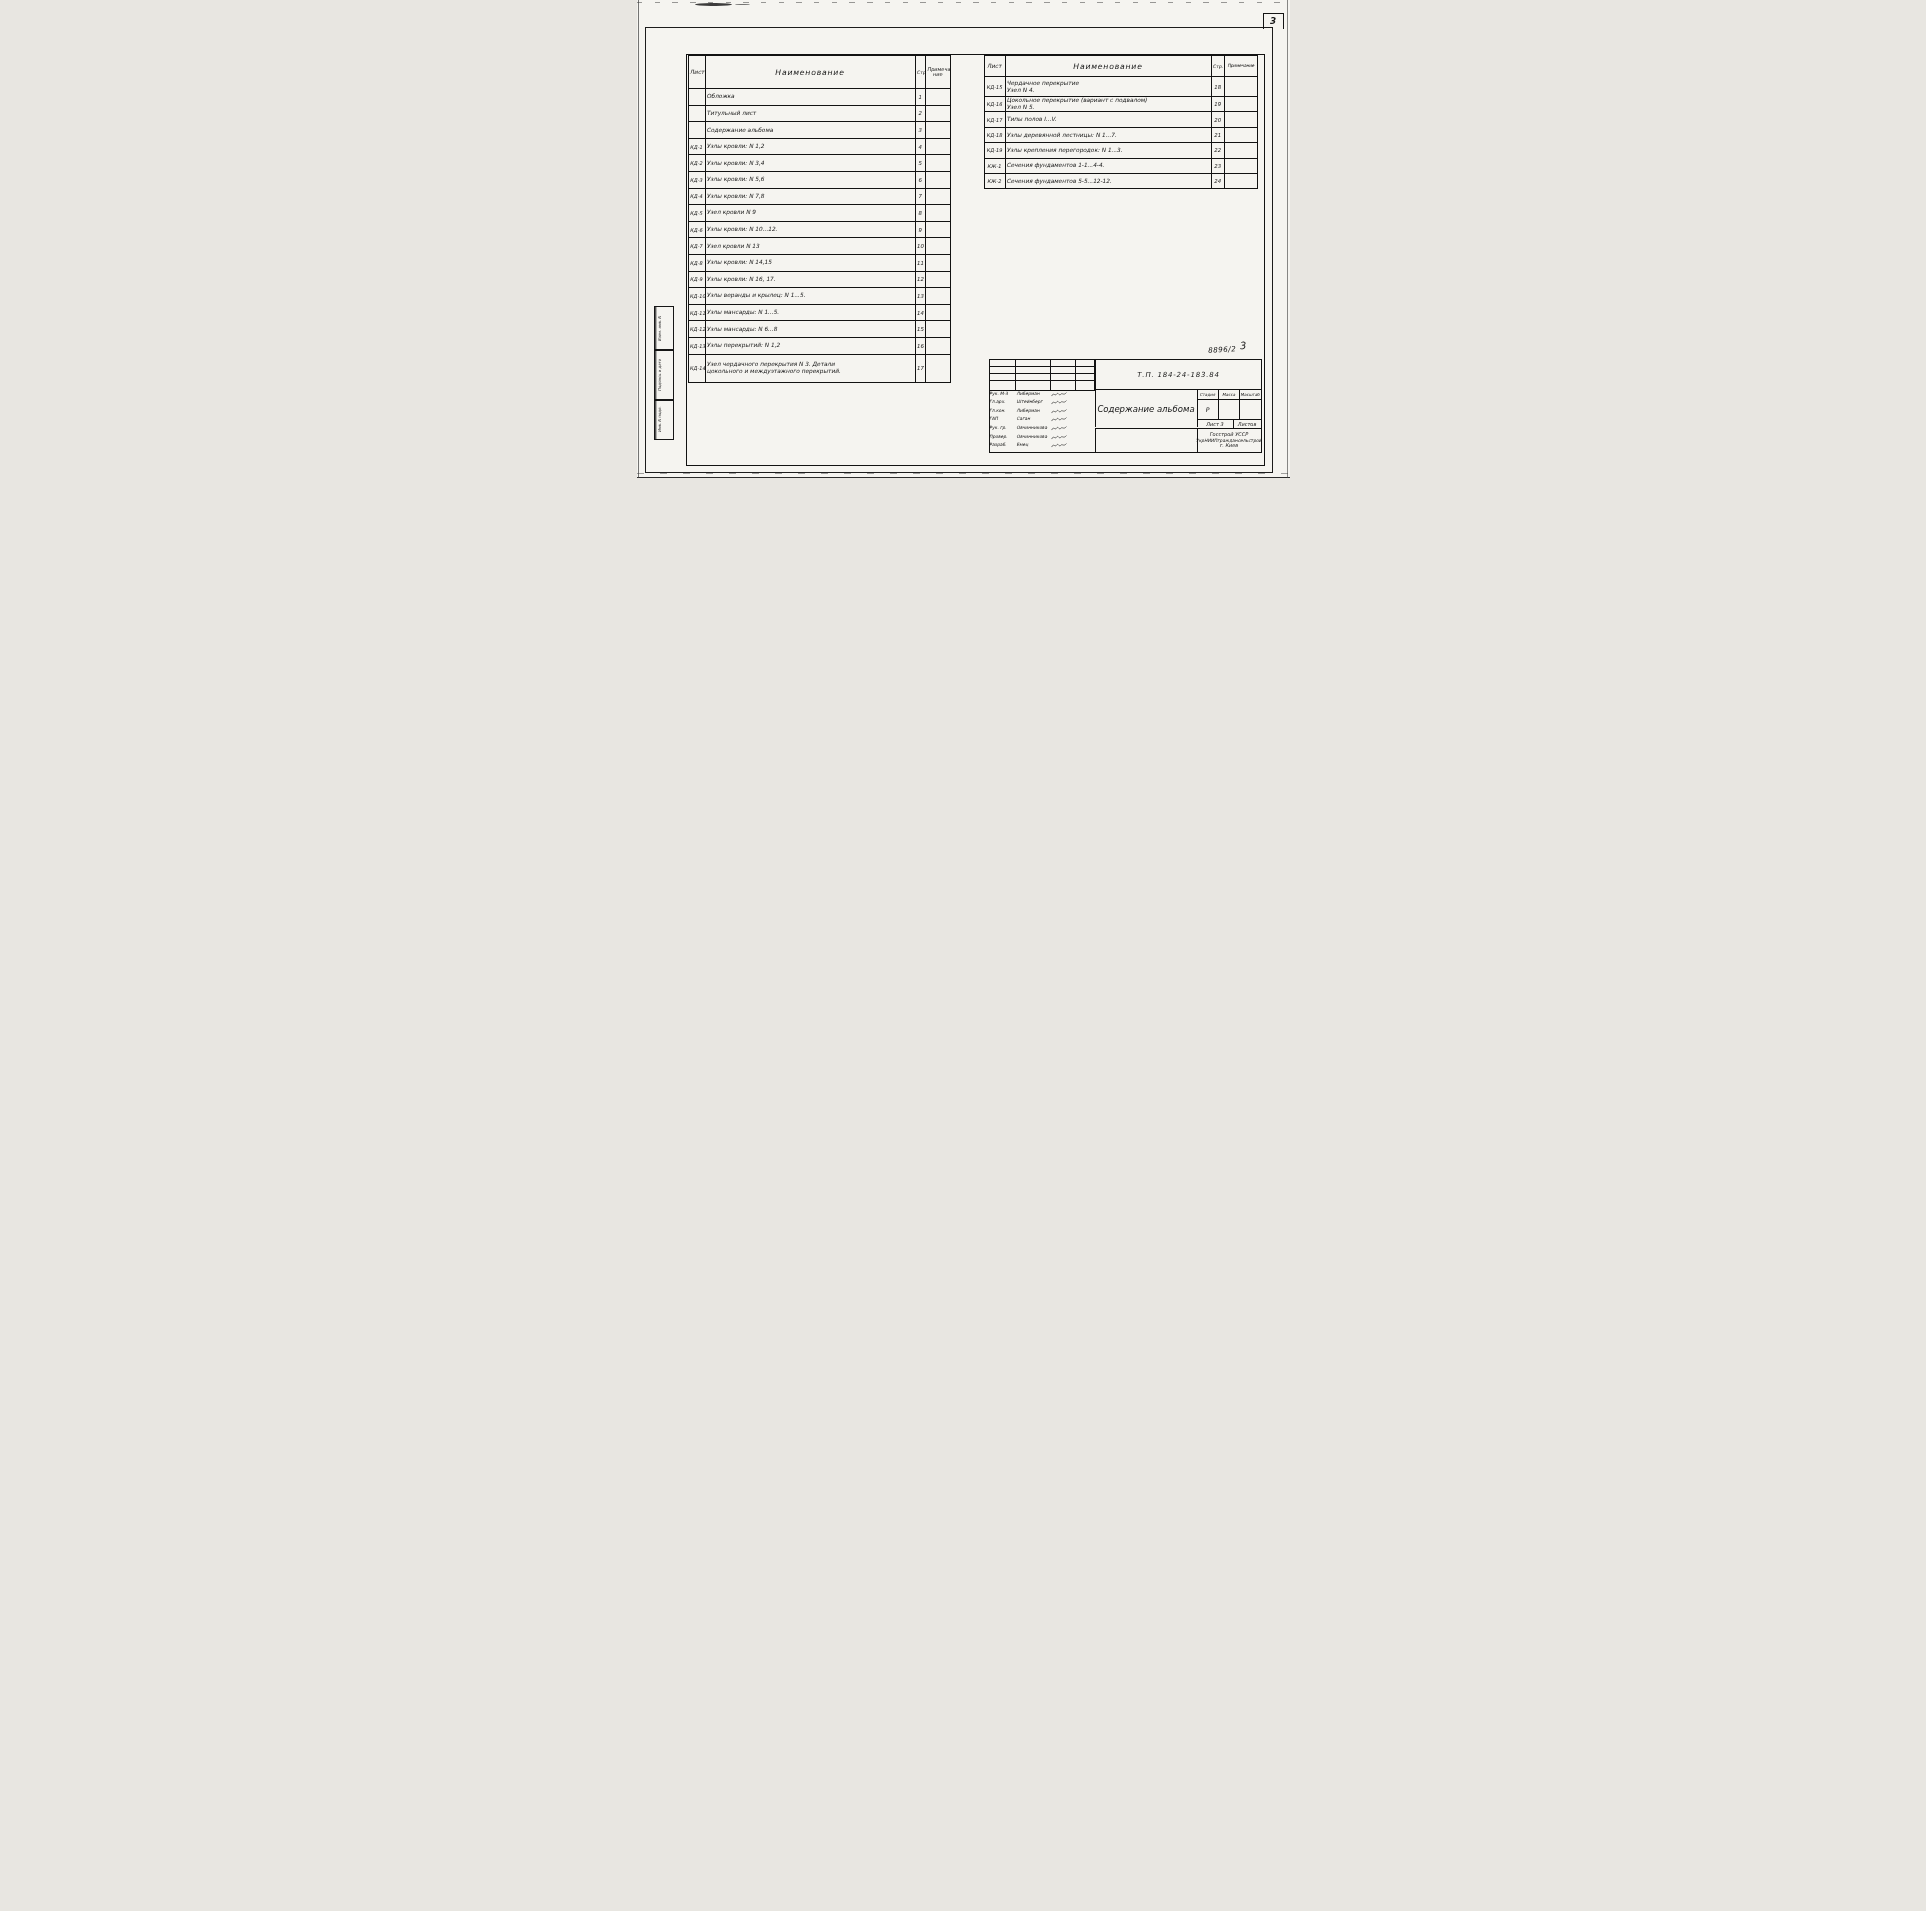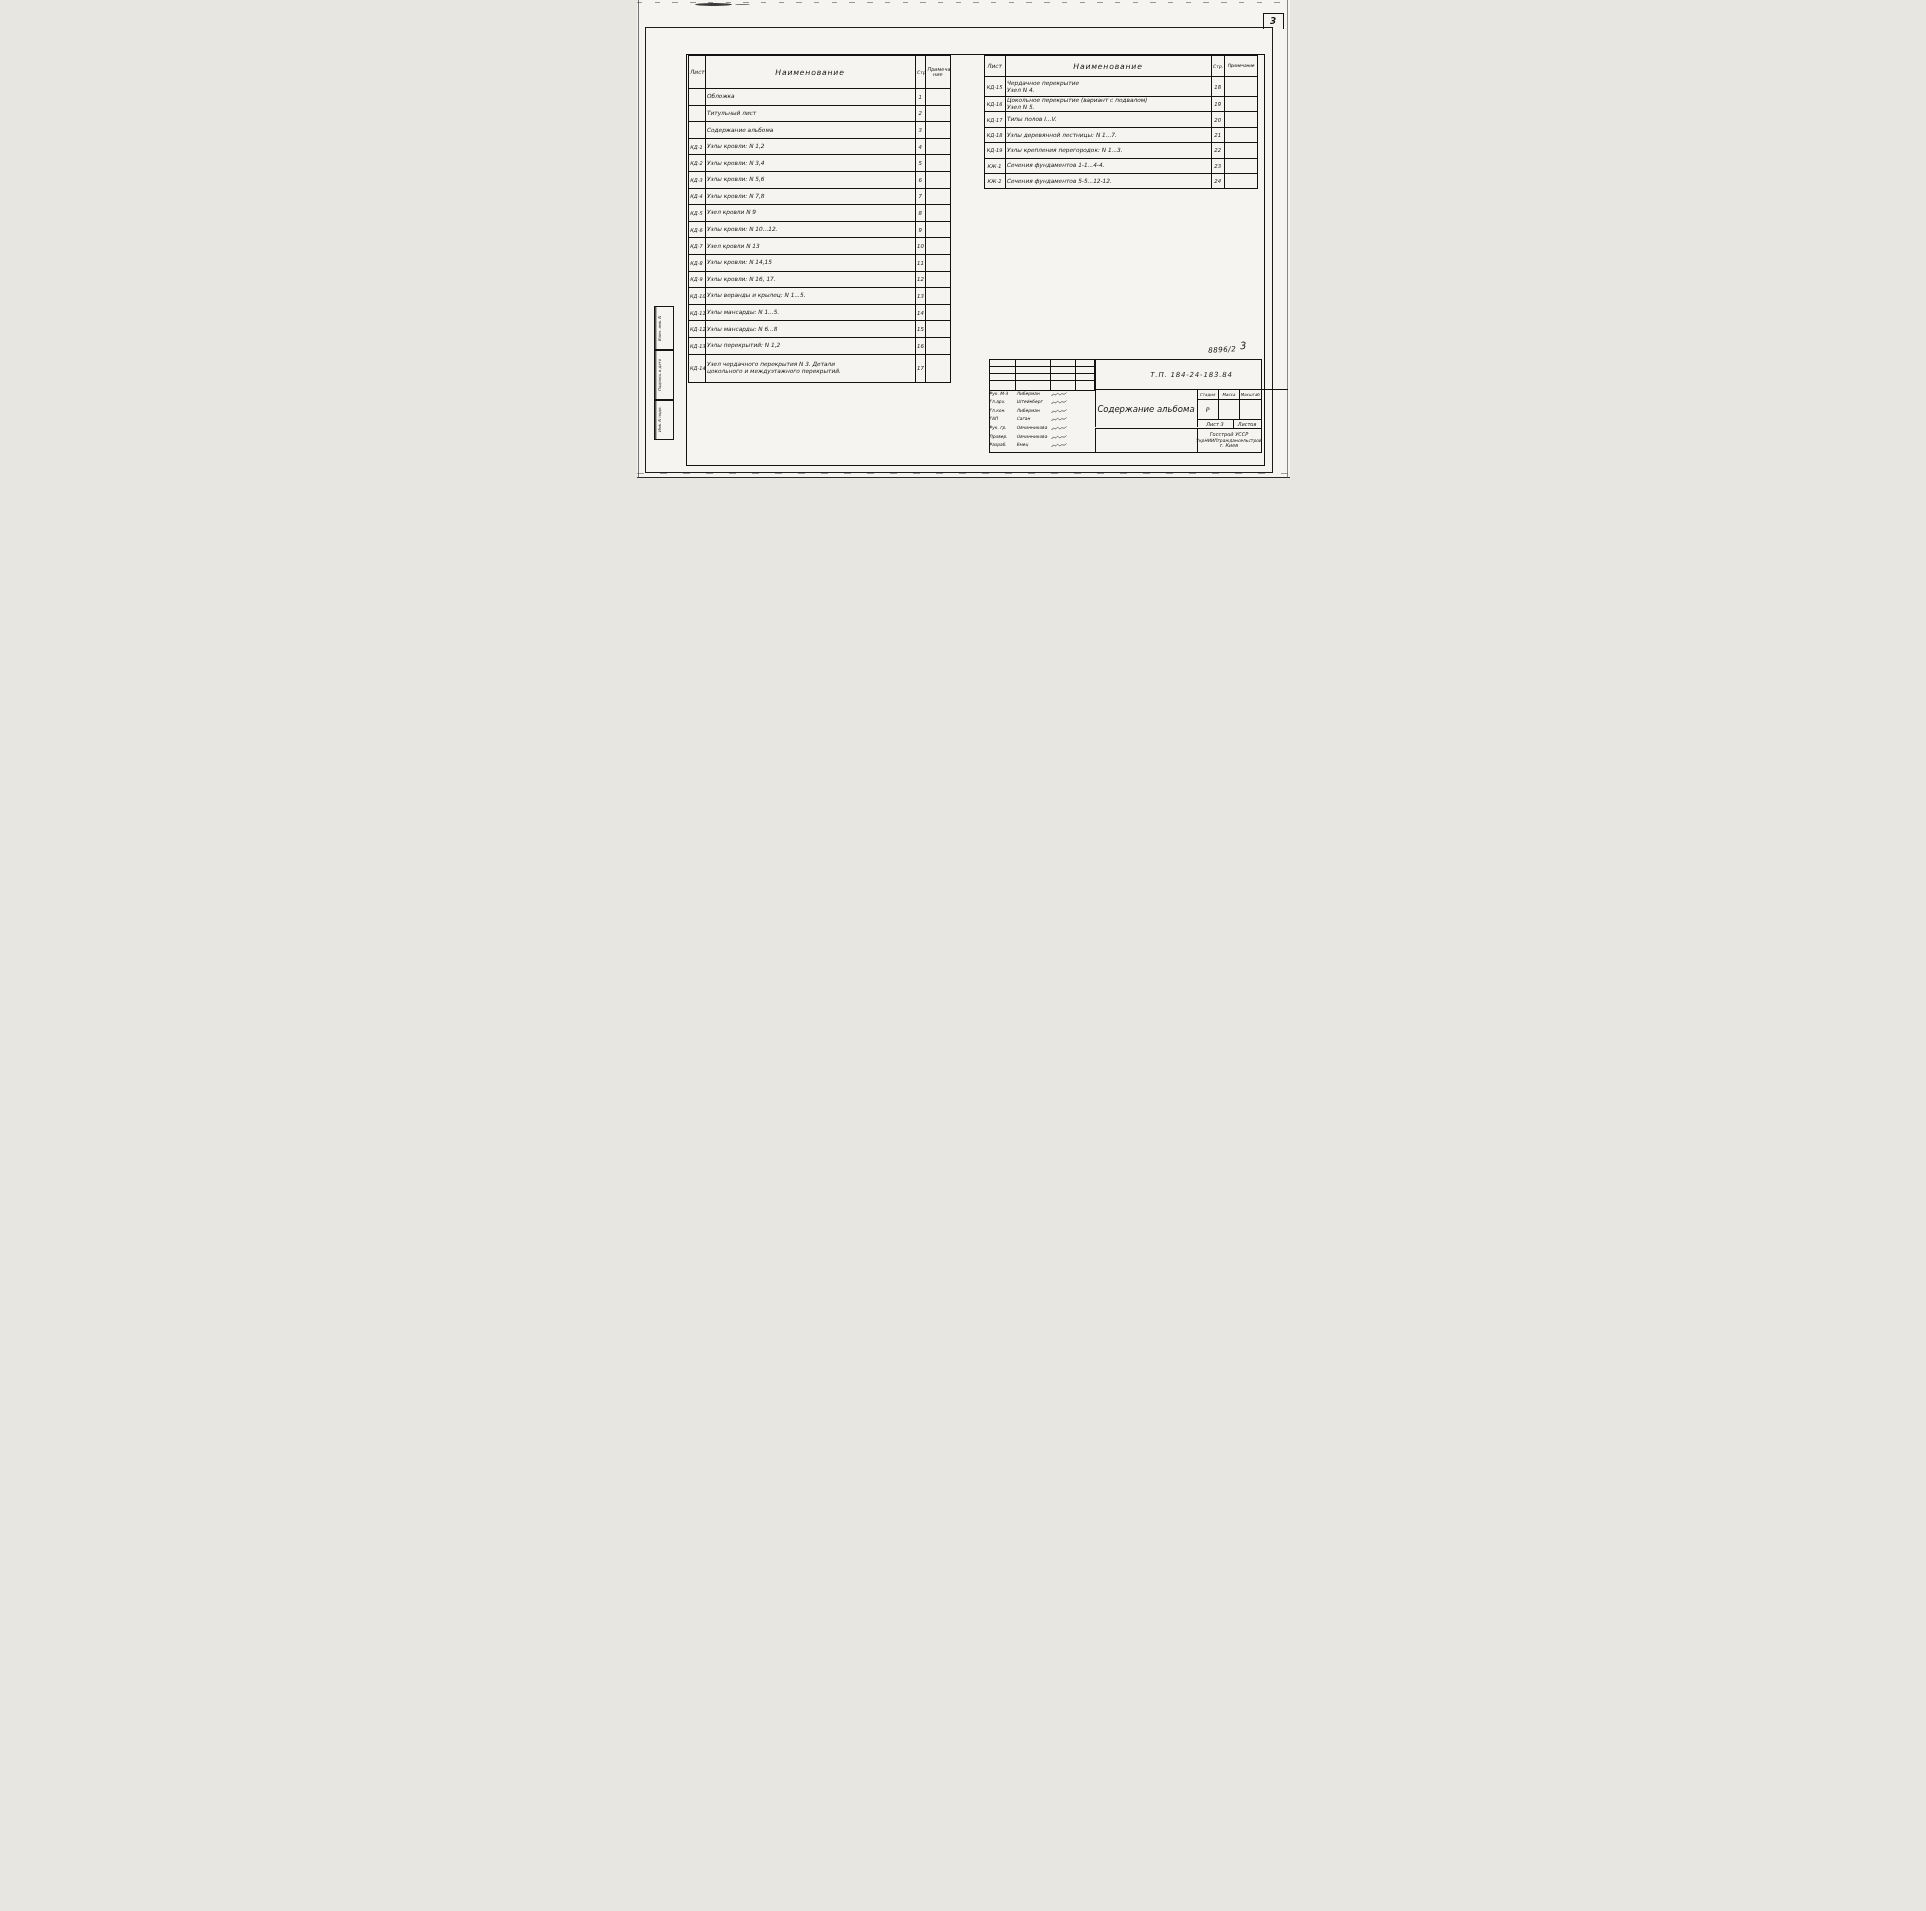--- a/index.html
+++ b/index.html
@@ -77,21 +77,21 @@
     border:1.2px solid #121212;box-sizing:border-box;font-style:italic;}
   .tb-abs{position:absolute;box-sizing:border-box;}
   .tb-left-grid{left:0;top:0;width:105px;height:91px;display:grid;
     grid-template-columns:26px 35px 25px 1fr;
     grid-template-rows:6.5px 7px 7px 10px repeat(7,1fr);}
   .tb-left-grid>div{border-right:0.8px solid #121212;border-bottom:0.8px solid #121212;
     display:flex;align-items:center;overflow:hidden;}
   .tb-role{justify-content:center;font-size:4.4px;white-space:nowrap;}
   .tb-name{padding-left:1.2px;font-size:4.4px;white-space:nowrap;}
   .tb-sig{justify-content:center;}
-  .tb-tp{left:105px;top:0;width:193px;height:30px;border-left:1.2px solid #121212;
+  .tb-tp{left:105px;top:0;width:167px;height:30px;border-left:1.2px solid #121212;
     border-bottom:1.2px solid #121212;display:flex;align-items:center;justify-content:center;
     font-size:7px;letter-spacing:0.8px;}
   .tb-title{left:105px;top:30px;width:102px;height:37px;border-left:1.2px solid #121212;
     display:flex;align-items:center;justify-content:center;font-size:8.5px;white-space:nowrap;}
   .tb-smg{left:207px;top:30px;width:64px;height:37px;border-left:0.8px solid #121212;}
   .tb-smg-head{display:flex;height:8.5px;border-bottom:0.8px solid #121212;}
   .tb-smg-head>div{flex:1;border-right:0.8px solid #121212;display:flex;align-items:center;
     justify-content:center;font-size:4px;}
   .tb-smg-head>div:last-child{border-right:none;}
   .tb-smg-val{display:flex;height:19.6px;border-bottom:0.8px solid #121212;}

